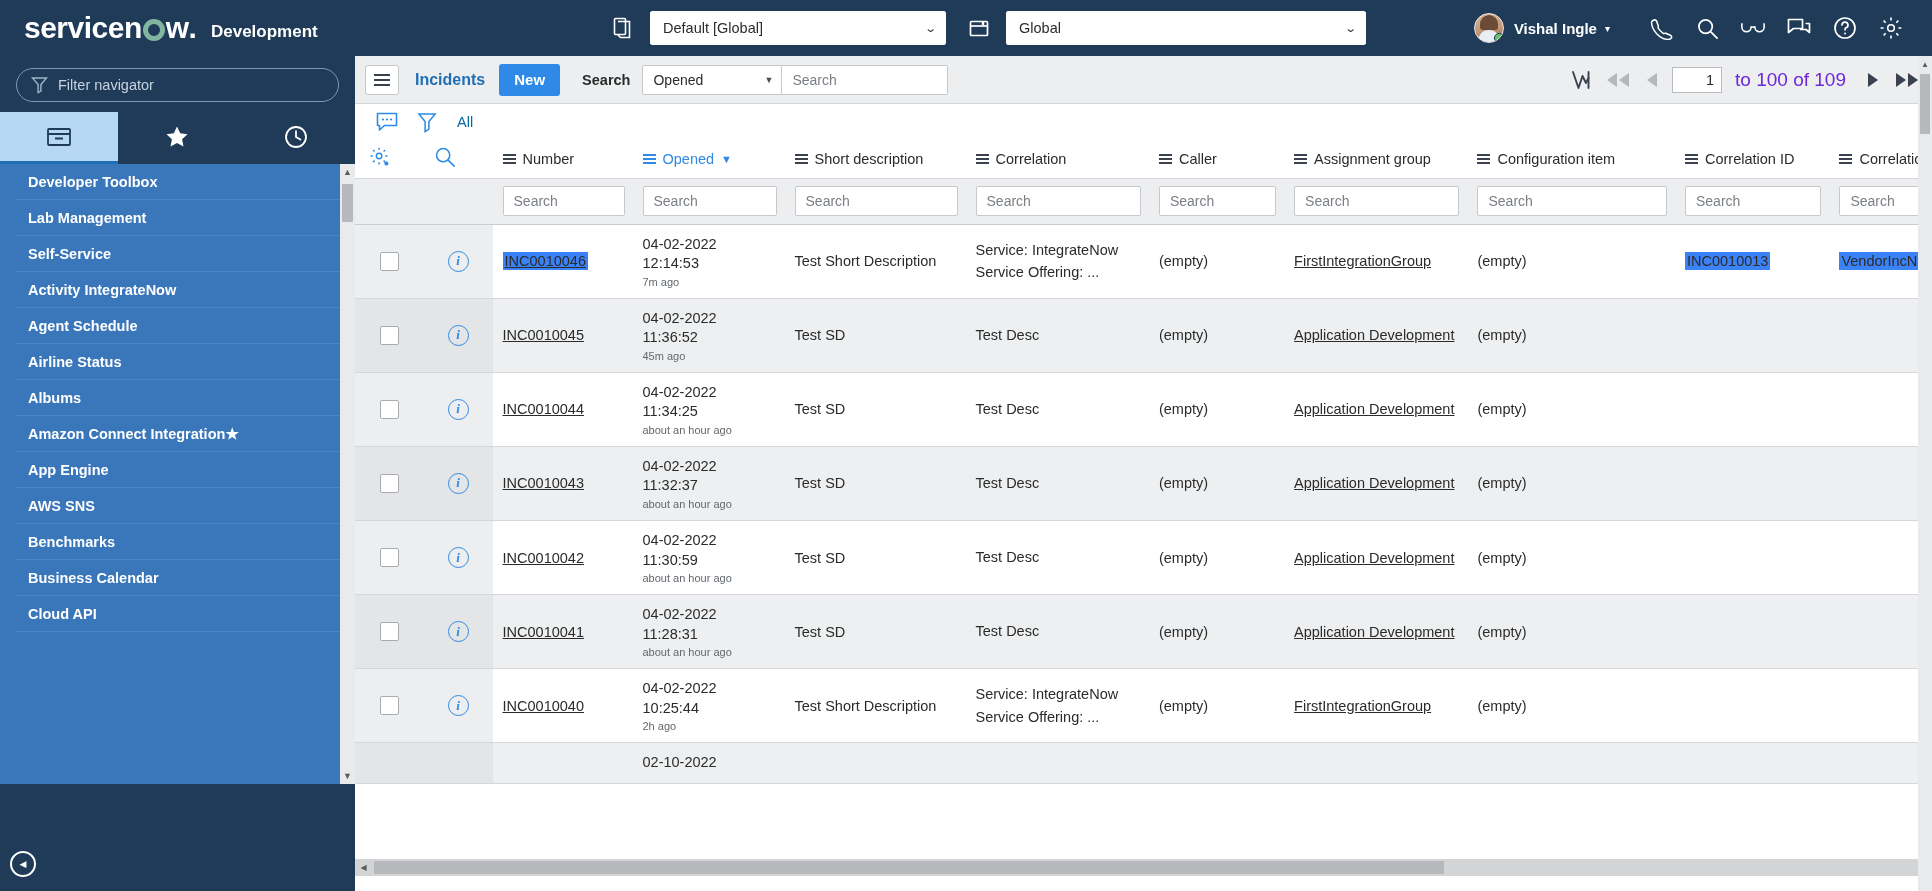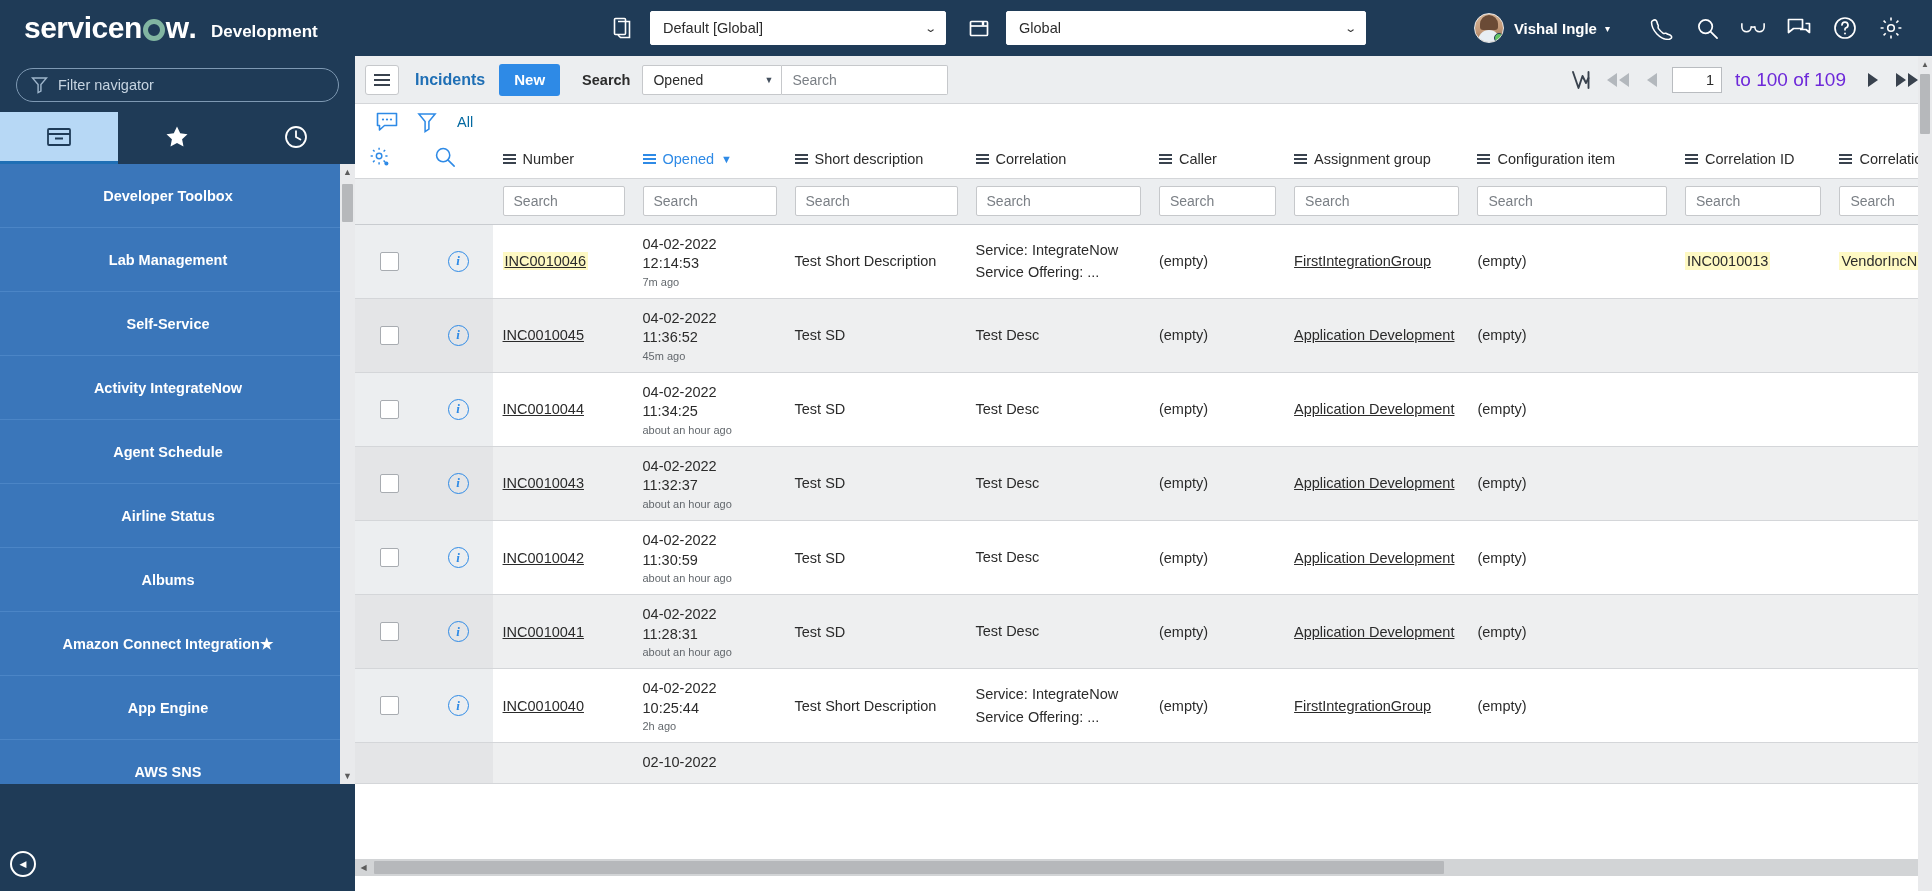--- a/index.html
+++ b/index.html
@@ -109,25 +109,26 @@
   .side-tab.active {
     background: #b7d8f5; color: #1f3b57; border-bottom: 3px solid #1f6fb5;
   }
 
   .nav-list {
     position: absolute; top: 108px; left: 0;
     width: 340px; height: 620px; overflow: hidden;
     background: #3a76ba;
   }
   .nav-item {
-    height: 64px; display: flex; align-items: center;
-    justify-content: center;
+    height: 36px; display: flex; align-items: center;
+    justify-content: flex-start;
     padding: 0 16px 0 12px;
     color: #fff; font-size: 14.5px; font-weight: 600;
     border-bottom: 1px solid #4b85c6;
+    margin-left: 16px;
   }
   .nav-star { color: #fff; font-size: 15px; }
 
   .nav-scroll {
     position: absolute; top: 108px; left: 340px;
     width: 15px; height: 620px; background: #e9eaec;
   }
   .nav-scroll-arrow {
     width: 15px; height: 16px; display: flex;
     align-items: center; justify-content: center;
@@ -265,21 +266,21 @@
     width: 19px; height: 19px; border: 1px solid #a8acb1;
     background: #fff; border-radius: 2px; display: block; margin: 0 auto;
   }
   .info-i {
     width: 21px; height: 21px; border: 1.7px solid #2e8ae6; border-radius: 50%;
     color: #2e8ae6; font-size: 13px; font-weight: 700; font-style: italic;
     display: flex; align-items: center; justify-content: center;
     font-family: "Liberation Serif", serif; margin: 0 auto;
   }
   .link { color: #2b2b2b; text-decoration: underline; }
-  .hl { background: #fef9c3; padding: 1px 2px; }
+  .hl { background: #3b82f6; padding: 1px 2px; }
   .date-l1, .date-l2 { font-size: 14.5px; color: #2b2b2b; line-height: 1.35; }
   .date-ago { font-size: 11px; color: #63686d; margin-top: 2px; }
   .multiline { line-height: 1.55; }
 
   
   .c-cb   { width: 57px; }
   .c-info { width: 57px; }
   .c-num  { width: 116px; }
   .c-open { width: 126px; }
   .c-sd   { width: 150px; }

